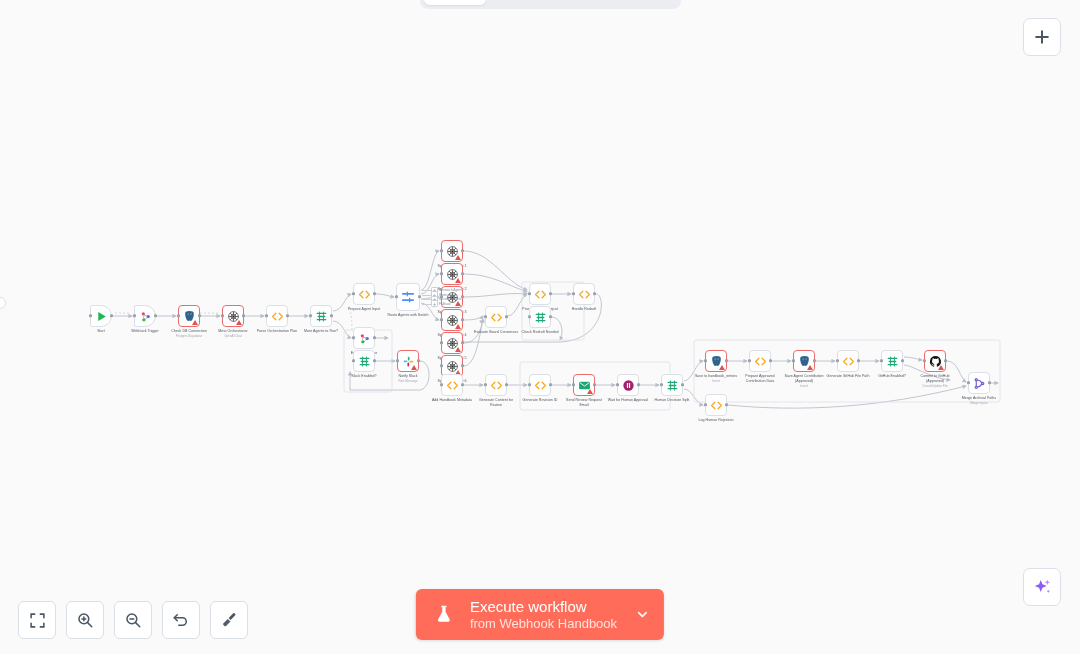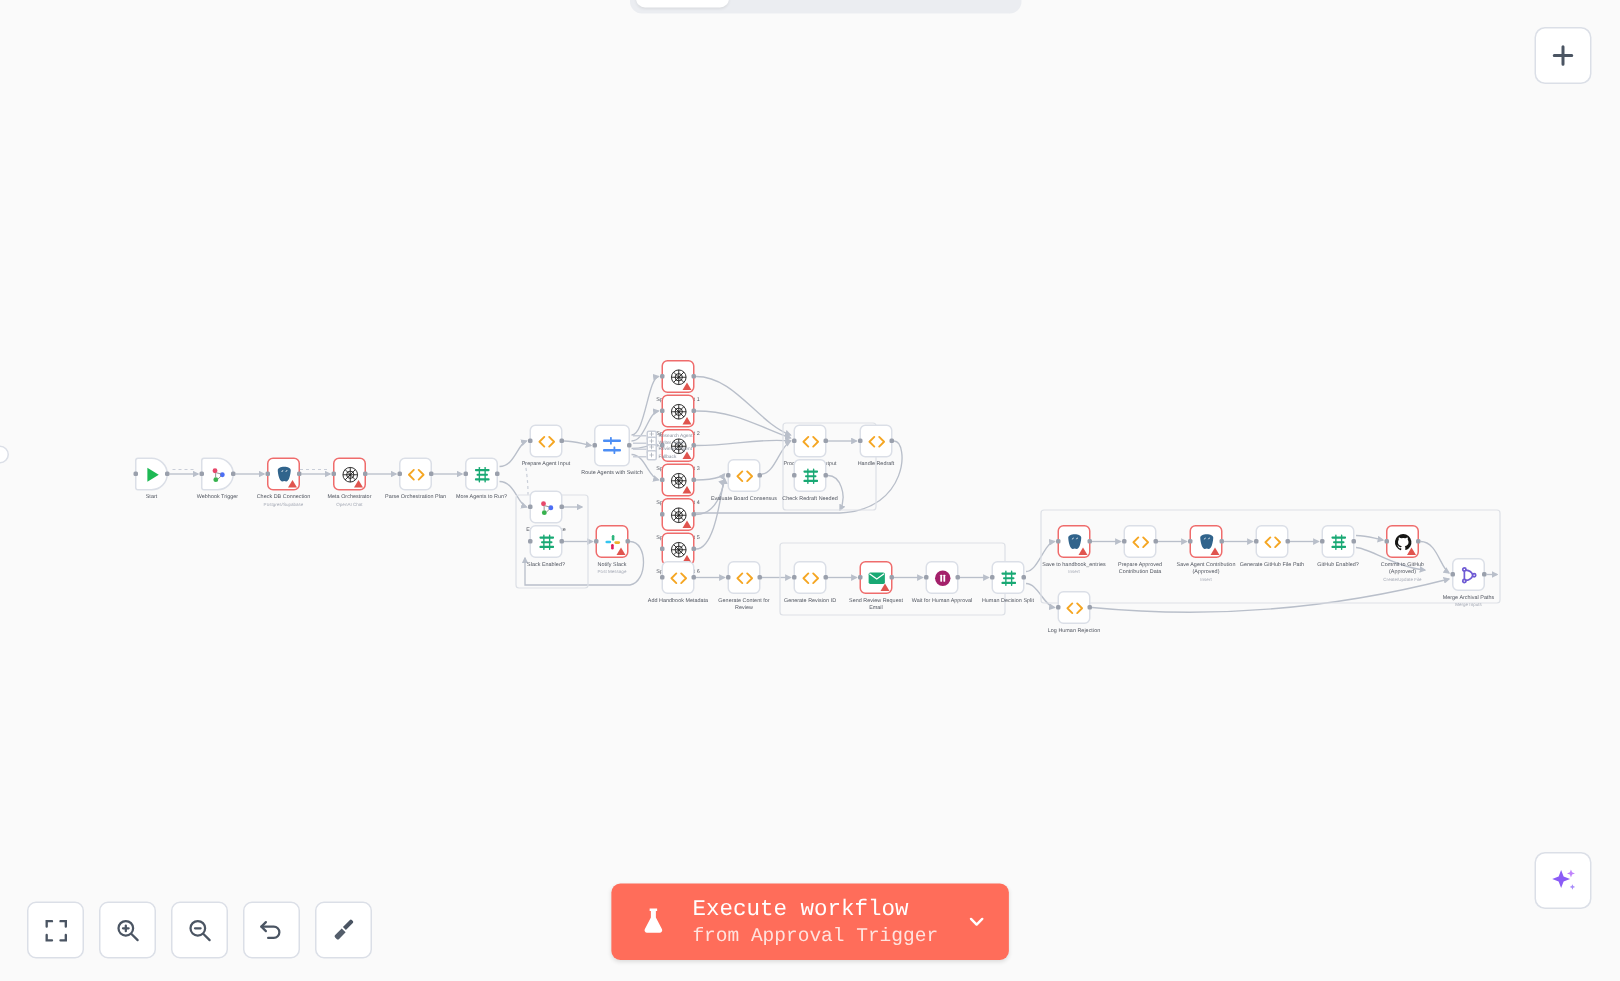--- a/index.html
+++ b/index.html
@@ -100,21 +100,21 @@
   }
 
   
   .execwrap {
     position: absolute; left: 50%; transform: translateX(-50%); bottom: 14px;
     display: flex; align-items: stretch;
     background: #ff6d5a; border-radius: 6px; z-index: 30;
     box-shadow: 0 1px 3px rgba(0,0,0,.12);
     cursor: pointer;
   }
-  .execmain { display: flex; align-items: center; gap: 16px; padding: 9px 14px 9px 18px; font-family: Liberation Mono, monospace; }
+  .execmain { display: flex; align-items: center; gap: 16px; padding: 9px 14px 9px 18px; }
   .flask { color: #fff; }
   .exectext { display: flex; flex-direction: column; line-height: 1.18; }
   .exectitle { color: #fff; font-size: 15px; }
   .execsub { color: #ffe3de; font-size: 13px; }
   .execdrop {
     display: flex; align-items: center; padding: 0 14px 0 4px; color: #fff;
   }
 
   
   .cbtn {
@@ -687,21 +687,21 @@
     </div>
   </div>
 
   <div class="execwrap">
     <div class="execmain">
       <svg class="flask" width="20" height="22" viewBox="0 0 24 24" fill="currentColor">
         <path d="M9 2h6v2h-1v5.2l4.8 9.1A2 2 0 0 1 17 21.3H7a2 2 0 0 1-1.8-3L10 9.2V4H9V2z"></path>
       </svg>
       <div class="exectext">
         <span class="exectitle">Execute workflow</span>
-        <span class="execsub">from Approval Trigger</span>
+        <span class="execsub">from Webhook Handbook</span>
       </div>
     </div>
     <div class="execdrop">
       <svg width="15" height="15" viewBox="0 0 24 24" fill="none" stroke="currentColor" stroke-width="2.6" stroke-linecap="round" stroke-linejoin="round">
         <path d="M6 9l6 6 6-6"></path>
       </svg>
     </div>
   </div>
 
   <div class="cbtn" id="addBtn">

